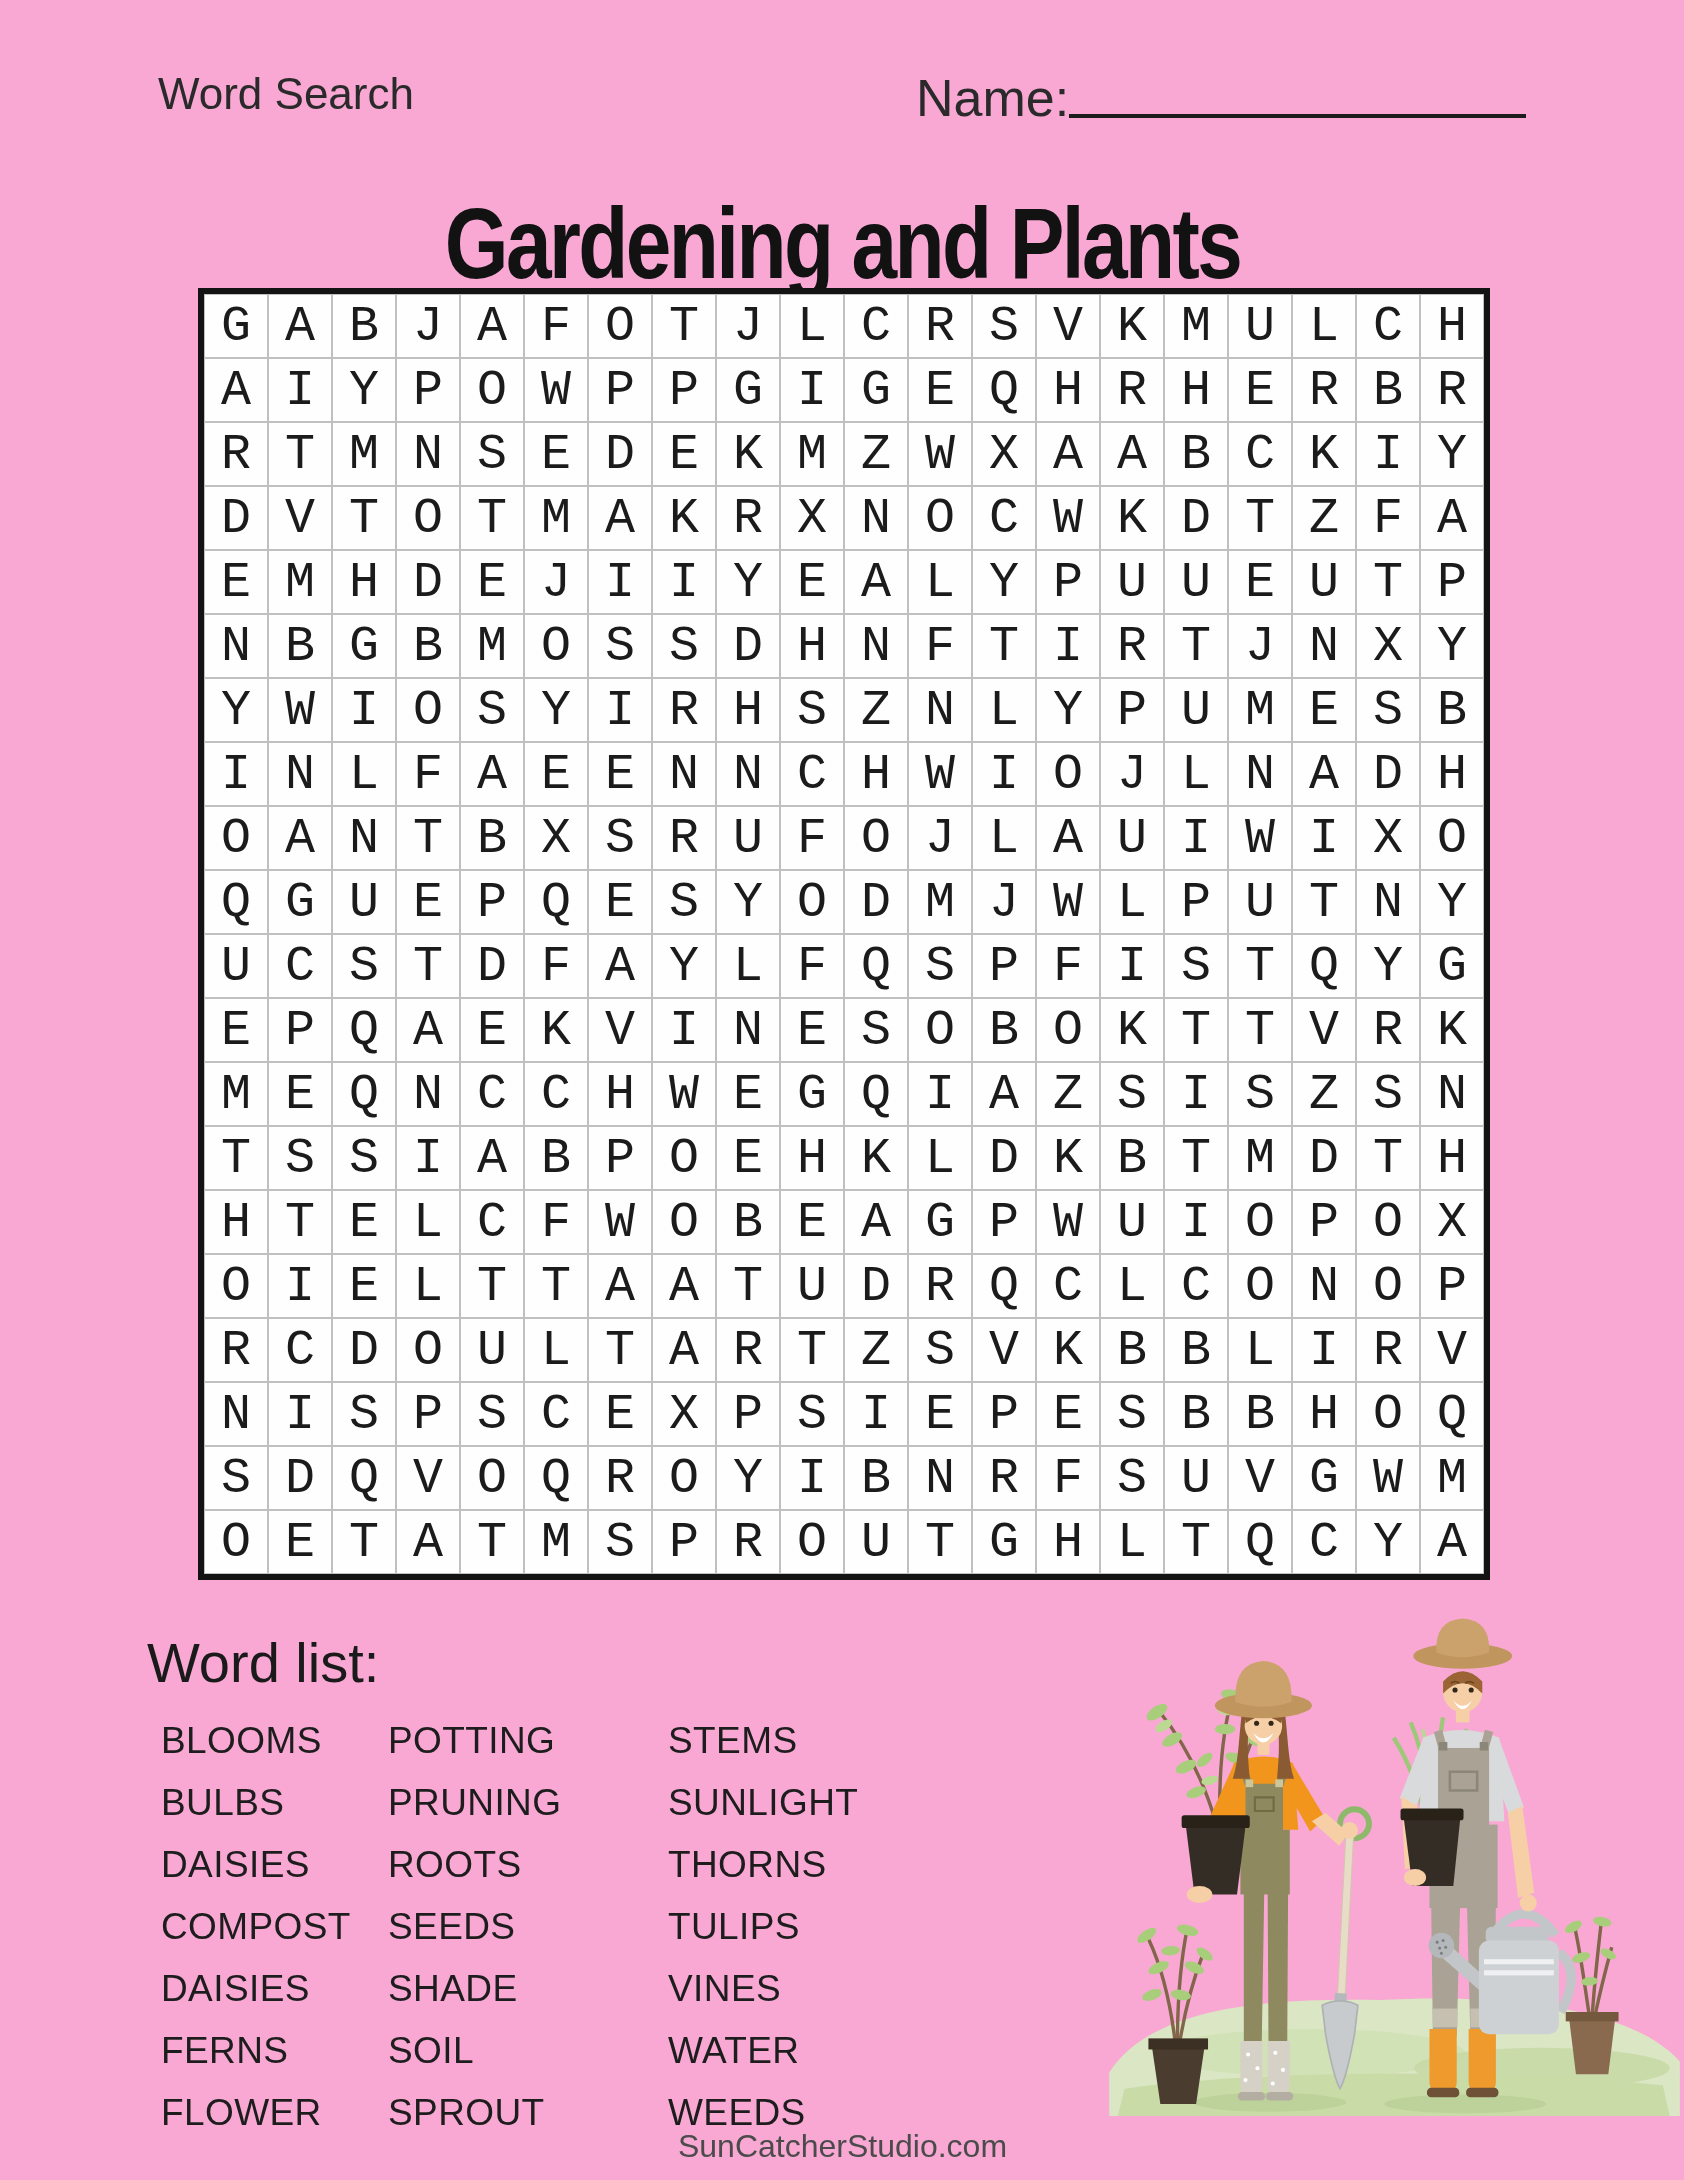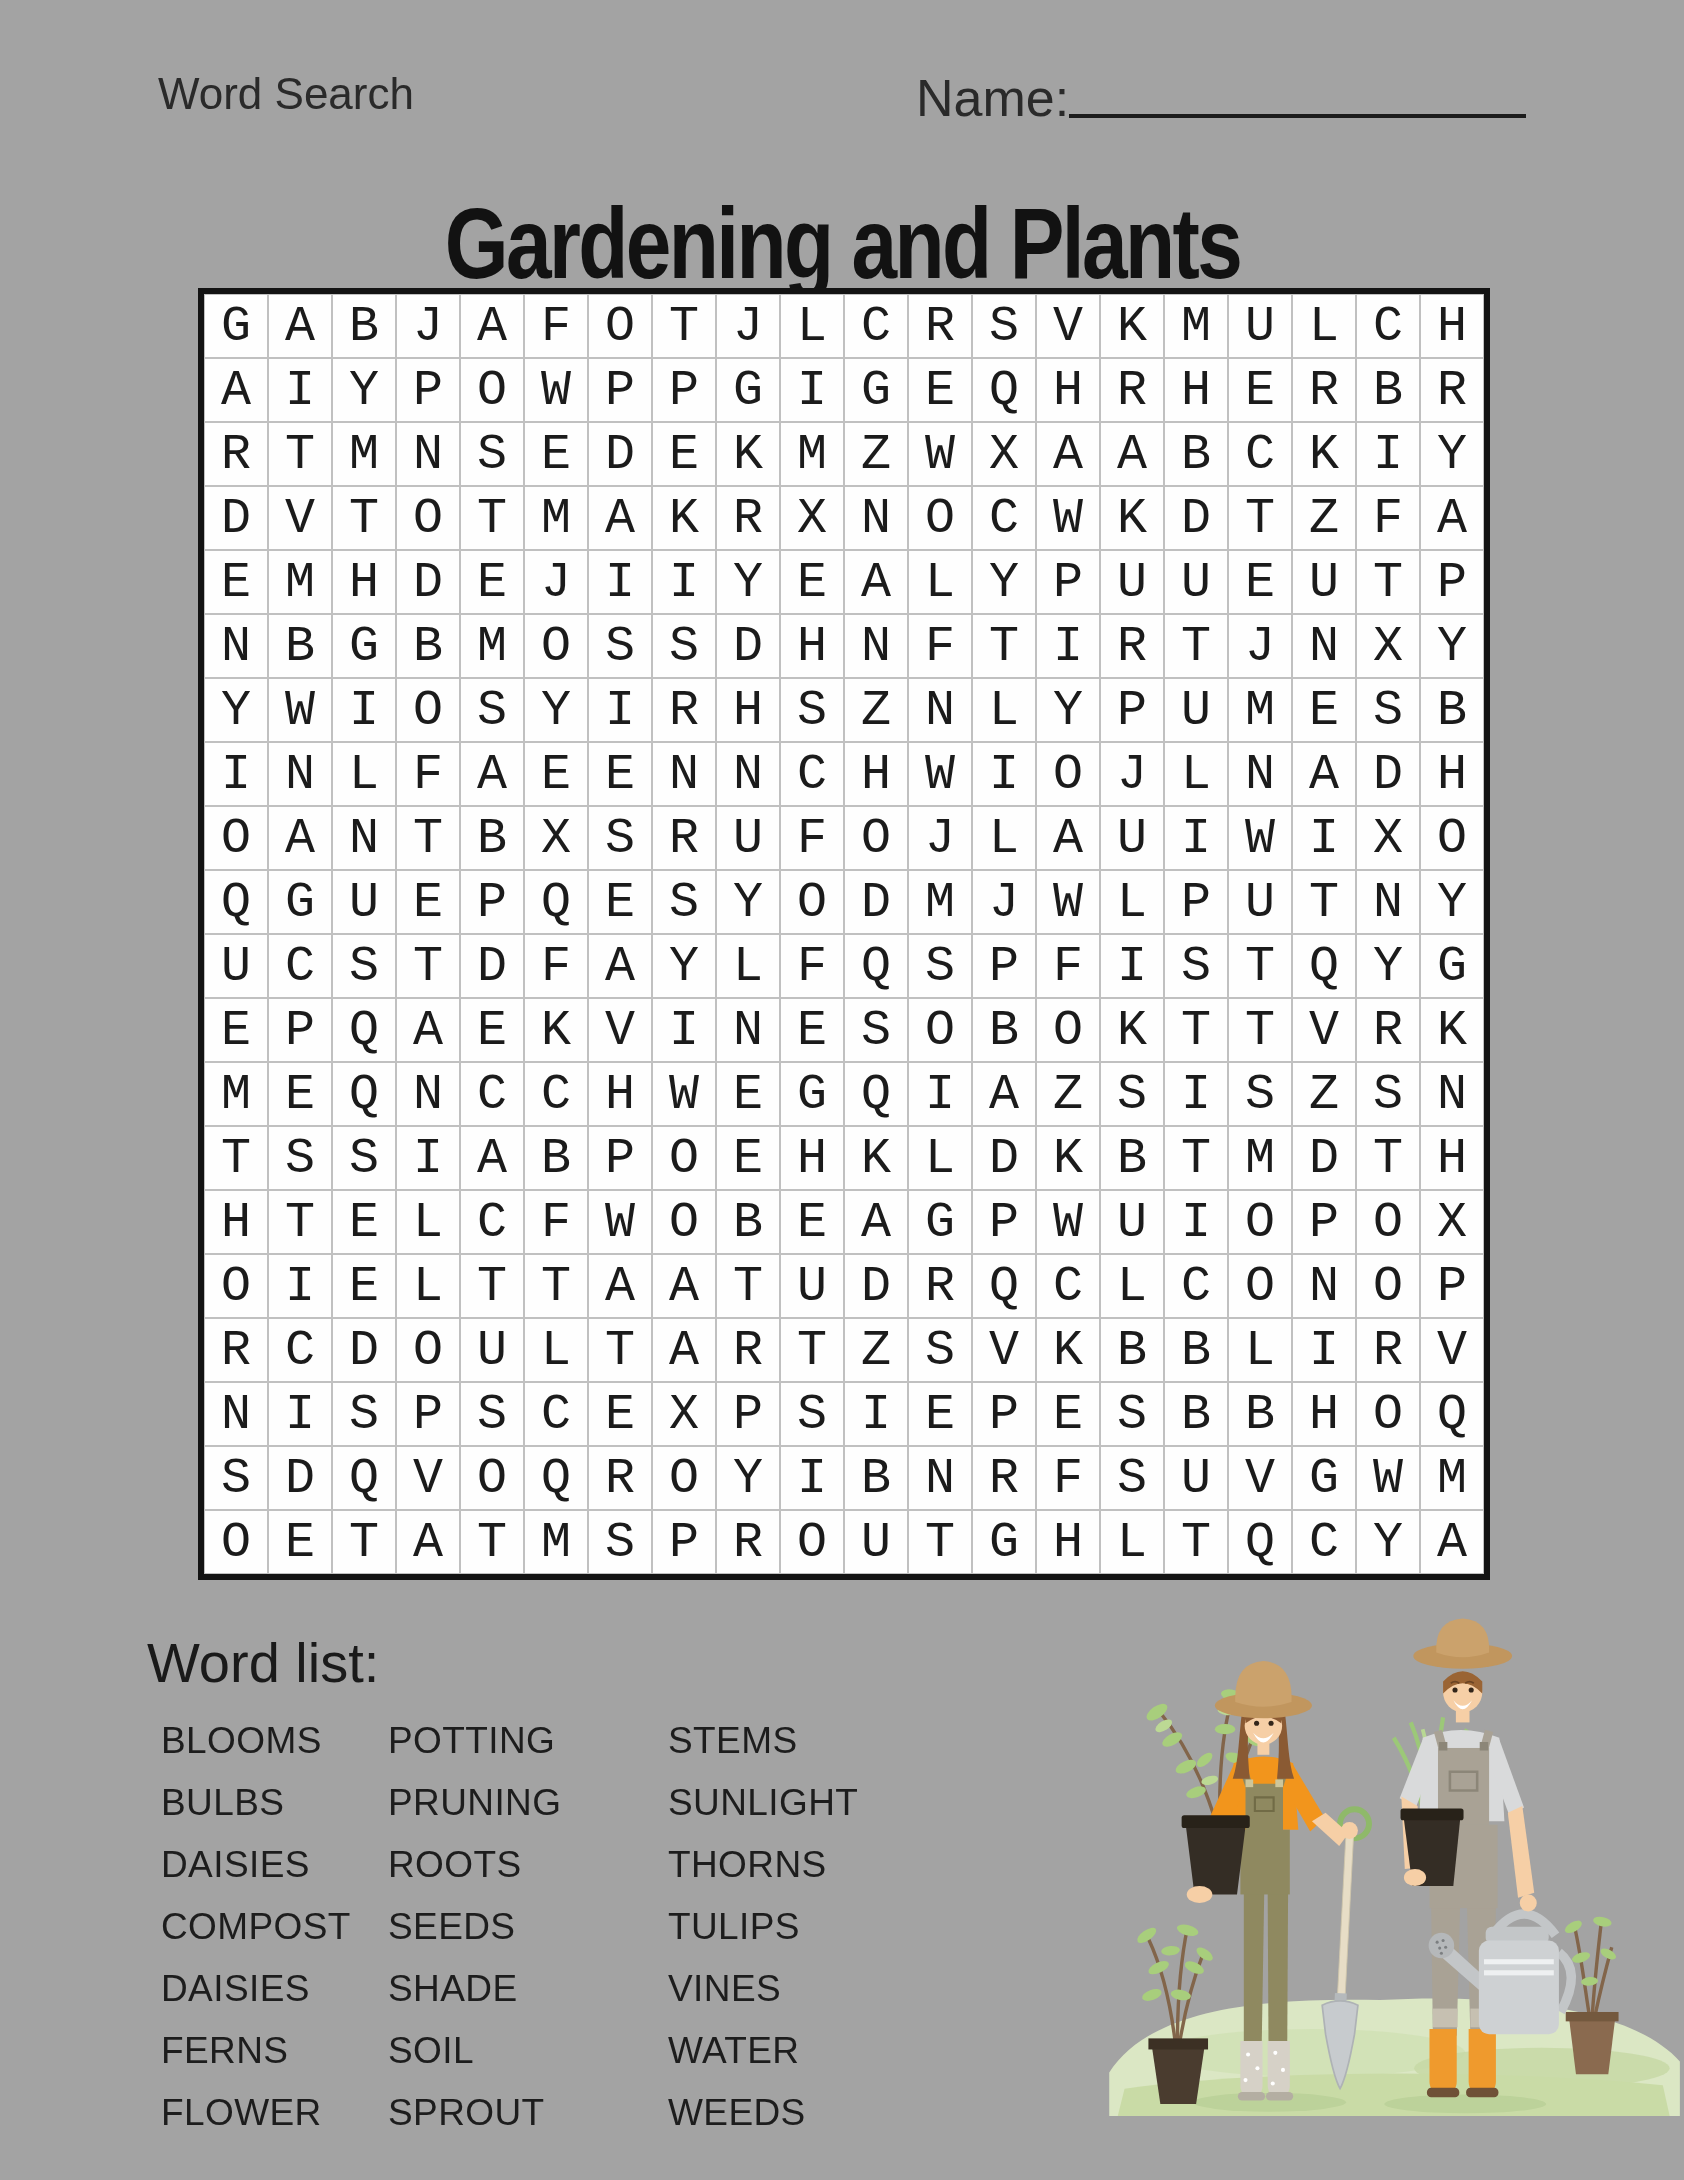--- a/index.html
+++ b/index.html
@@ -1,17 +1,17 @@
 <!DOCTYPE html>
 <html style="font-size:13.6px"><head>
 <meta charset="utf-8">
 <style>
   html,body{margin:0;padding:0;background:#888;}
   #page{
-    position:relative; width:1685px; height:2181px; background:#a3a3a3;
+    position:relative; width:1685px; height:2181px; background:#f9a8d4;
     font-family:"Liberation Sans", sans-serif; overflow:hidden;
   }
   
   .hdr-left{
     position:absolute; left:158px; top:72px; font-size:44px; line-height:1;
     color:#2a2a2a; letter-spacing:0px;
   }
   .name-label{
     position:absolute; left:916px; top:72px; font-size:52px; line-height:1; color:#2a2a2a;
   }
@@ -684,15 +684,16 @@
     </g>
     <path d="M462,382 Q499,332 536,382" fill="none" stroke="#c3c6c8" stroke-width="11"></path>
     <path d="M540,402 Q568,424 542,472" fill="none" stroke="#c3c6c8" stroke-width="11"></path>
     <rect x="454" y="372" width="74" height="20" rx="7" fill="#c3c6c8"></rect>
     <rect x="446" y="388" width="94" height="110" rx="12" fill="#ced1d3"></rect>
     <rect x="452" y="410" width="82" height="6" fill="#eef0f1"></rect>
     <rect x="452" y="423" width="82" height="6" fill="#eef0f1"></rect>
     <circle cx="504" cy="344" r="10" fill="#f6cfa6"></circle>
   </svg>
 
+  <div class="footer">SunCatcherStudio.com</div>
 
 </div>
 
 
 </body></html>

